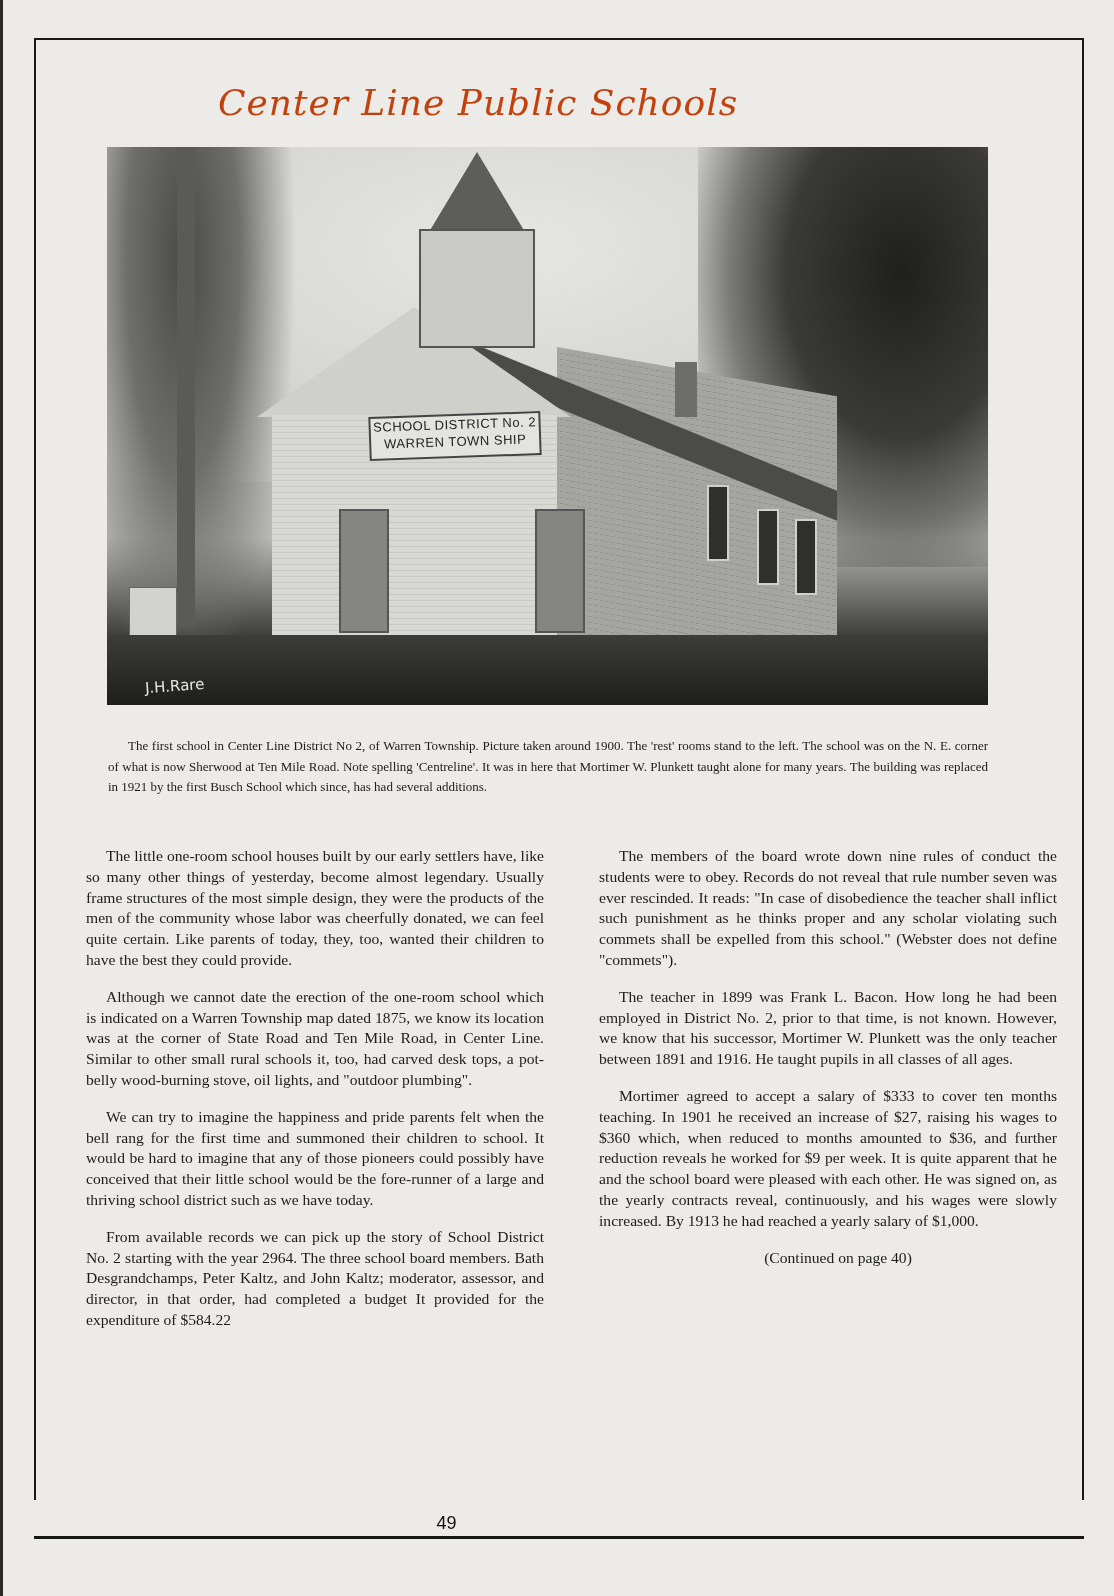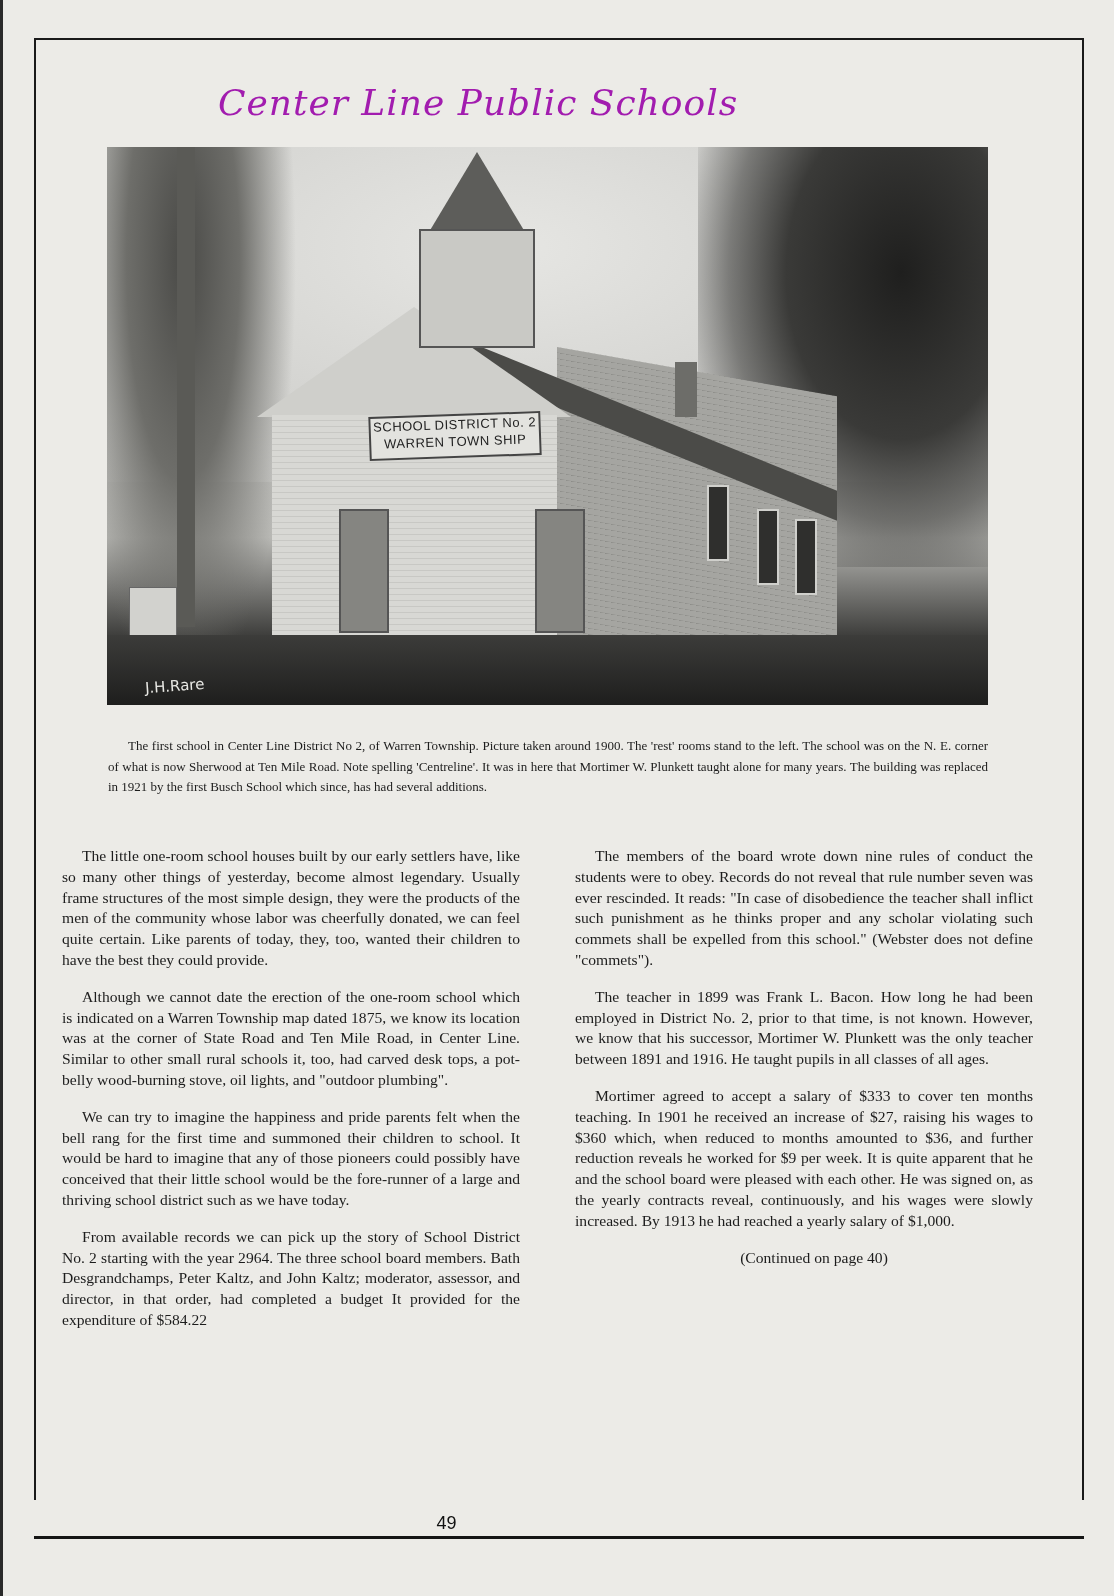--- a/index.html
+++ b/index.html
@@ -30,21 +30,21 @@
     background: #151515;
   }
   .title {
     position: absolute;
     left: 0; top: 82px; width: 956px;
     text-align: center;
     font-family: "DejaVu Serif", serif;
     font-style: italic;
     font-size: 36px;
     letter-spacing: 1px;
-    color: #a21caf;
+    color: #c2410c;
   }
   .photo {
     position: absolute;
     left: 107px; top: 147px;
     width: 881px; height: 558px;
     overflow: hidden;
     background: linear-gradient(180deg, #d9d9d6 0%, #cfcfcc 45%, #b8b8b4 70%, #3b3b39 88%, #232322 100%);
   }
   .photo .sky-haze {
     position: absolute; left: 0; top: 0; width: 100%; height: 60%;
@@ -143,20 +143,21 @@
     text-align: justify;
     text-indent: 20px;
   }
   .col {
     position: absolute;
     top: 846px;
     width: 458px;
     font-size: 15.6px;
     line-height: 20.8px;
     text-align: justify;
+    margin-left: 24px;
   }
   .col-left { left: 62px; }
   .col-right { left: 575px; }
   .col p { margin: 0 0 16px 0; text-indent: 20px; }
   .col p.cont { text-indent: 0; }
   .continued {
     text-align: center; margin: 0; text-indent: 0;
   }
   .page-number {
     position: absolute; left: 0; top: 1513px; width: 893px;

